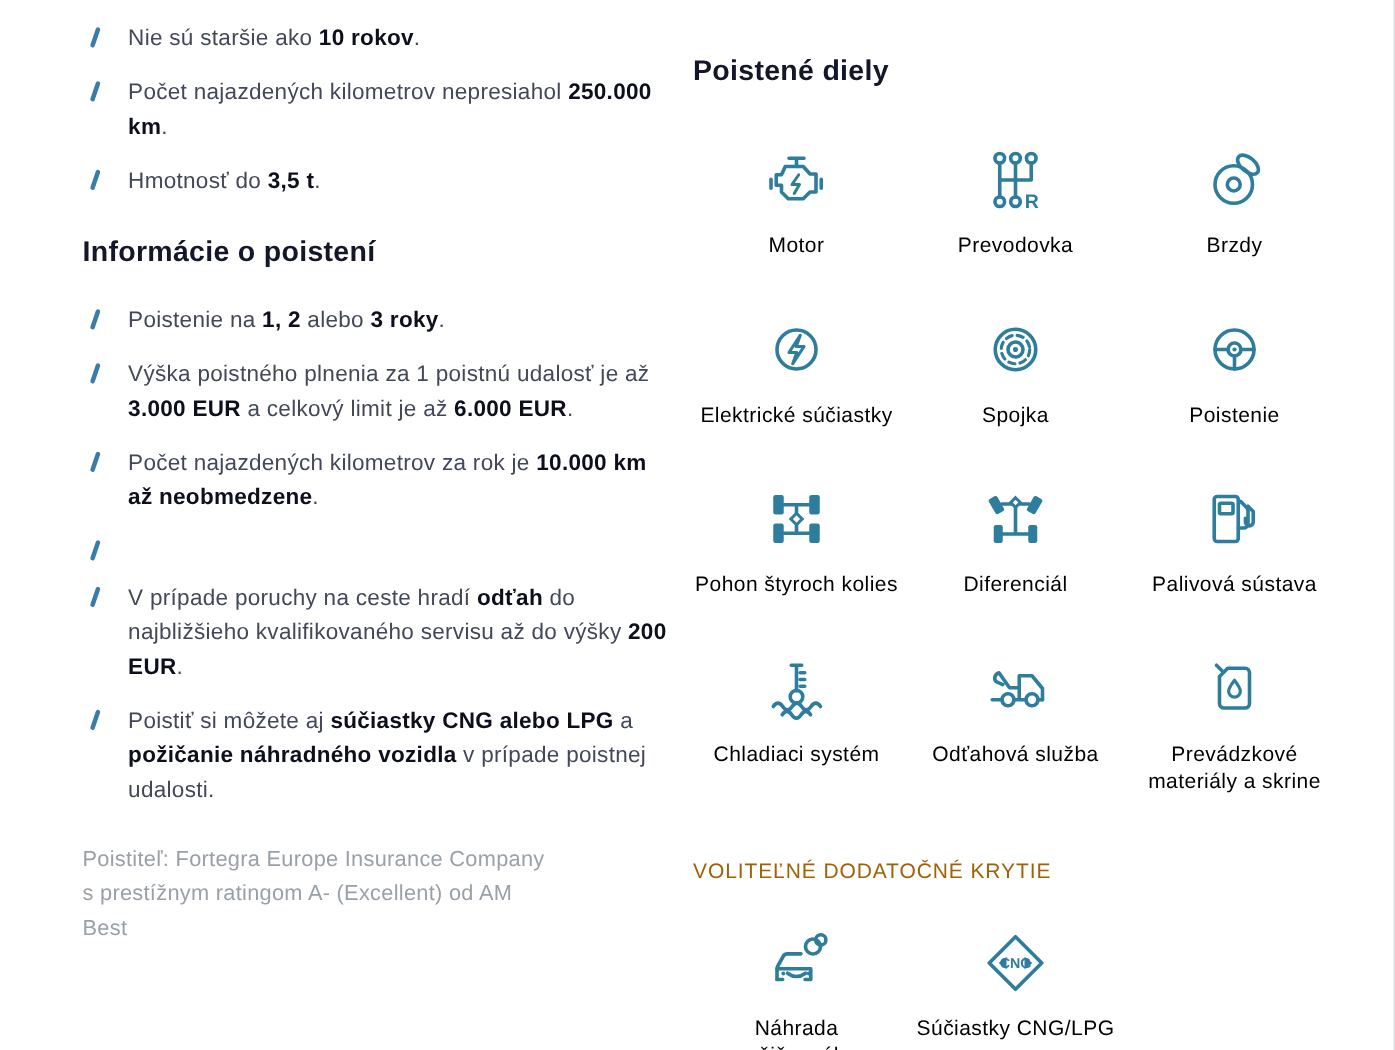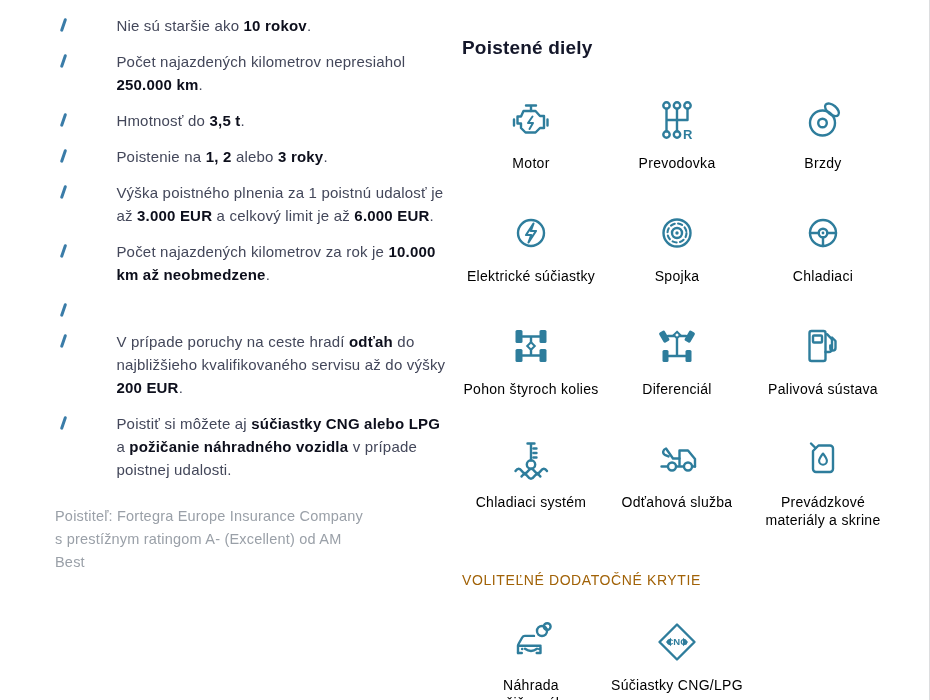--- a/index.html
+++ b/index.html
@@ -5,21 +5,21 @@
   * { margin:0; padding:0; box-sizing:border-box; }
   html,body { background:#f3f3f3; }
   .page {
     position:relative; width:930px; height:700px; background:#ffffff;
     font-family:"Liberation Sans", sans-serif; overflow:hidden;
     border-right:1px solid #dcdddf;
   }
   
   .left-col { position:absolute; left:55px; top:0; width:396px; padding-top:14px; }
   .bullet-list { list-style:none; }
-  .bullet-list li { display:flex; align-items:flex-start; margin-bottom:13px;gap:31px; }
+  .bullet-list li { display:flex; align-items:flex-start; margin-bottom:13px; }
   .bullet-list li .txt {
     font-size:15px; line-height:23px; color:#43475a; letter-spacing:.2px;
   }
   .bullet-list li .txt b { color:#0d0f1c; font-weight:bold; }
   .slash {
     flex:0 0 auto; width:3.4px; height:14px; margin:4px 20px 0 7px;
     background:#3a7ca8; border-radius:2px; transform:rotate(19deg);
   }
   .left-col h2 {
     margin:25px 0 21px 0; font-size:19px; line-height:24px; color:#14172a;
@@ -62,20 +62,21 @@
         </li>
         <li>
           <span class="slash"></span>
           <span class="txt"><span>Počet najazdených kilometrov nepresiahol </span><b>250.000 km</b><span>.</span></span>
         </li>
         <li>
           <span class="slash"></span>
           <span class="txt"><span>Hmotnosť do </span><b>3,5 t</b><span>.</span></span>
         </li>
       </ul>
+    <h2>Informácie o poistení</h2>
     <ul class="bullet-list" id="list-info">
         <li>
           <span class="slash"></span>
           <span class="txt"><span>Poistenie na </span><b>1, 2</b><span> alebo </span><b>3 roky</b><span>.</span></span>
         </li>
         <li>
           <span class="slash"></span>
           <span class="txt"><span>Výška poistného plnenia za 1 poistnú udalosť je až </span><b>3.000 EUR</b><span> a celkový limit je až </span><b>6.000 EUR</b><span>.</span></span>
         </li>
         <li>
@@ -169,21 +170,21 @@
           <div class="part-icon">
             <svg width="48" height="48" viewBox="0 0 48 48">
               <g stroke="#2e7d9c" stroke-width="2.4" fill="none" stroke-linecap="round" stroke-linejoin="round">
    <circle cx="24" cy="24" r="13"></circle>
                 <circle cx="24" cy="24" r="4.3"></circle>
    <path d="M11 24h8.7M28.3 24H37M24 28.3V37"></path>
               </g>
    <circle cx="24" cy="24" r="1.4" fill="#2e7d9c"></circle>
             </svg>
           </div>
-          <div class="part-label">Chladiaci</div>
+          <div class="part-label">Poistenie</div>
         </div>
         <div class="part-cell">
           <div class="part-icon">
             <svg width="48" height="48" viewBox="0 0 48 48">
    <g fill="#2e7d9c">
                 <rect x="8.5" y="8" width="7" height="13" rx="1.5"></rect>
                 <rect x="32.5" y="8" width="7" height="13" rx="1.5"></rect>
                 <rect x="8.5" y="27" width="7" height="13" rx="1.5"></rect>
                 <rect x="32.5" y="27" width="7" height="13" rx="1.5"></rect>
               </g>

